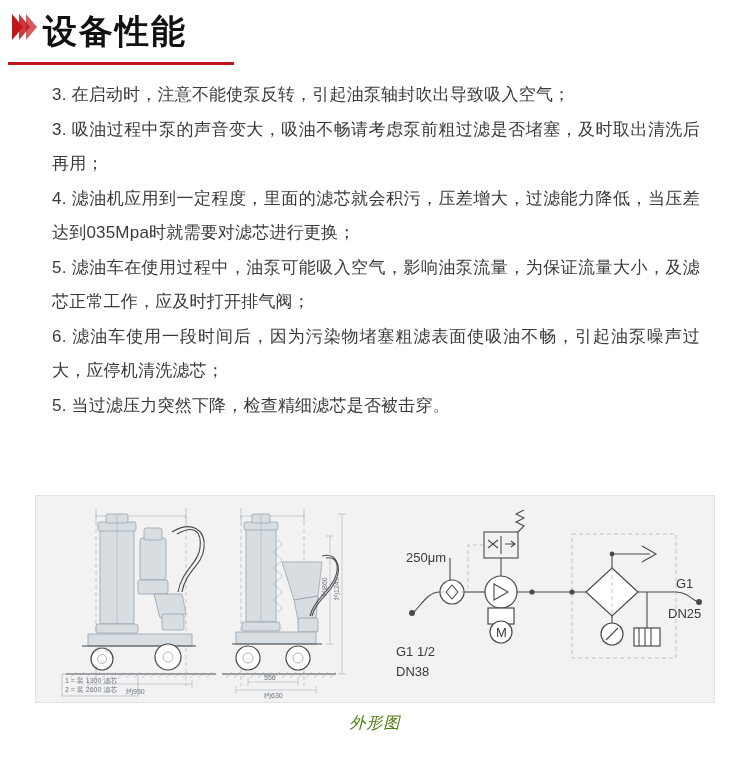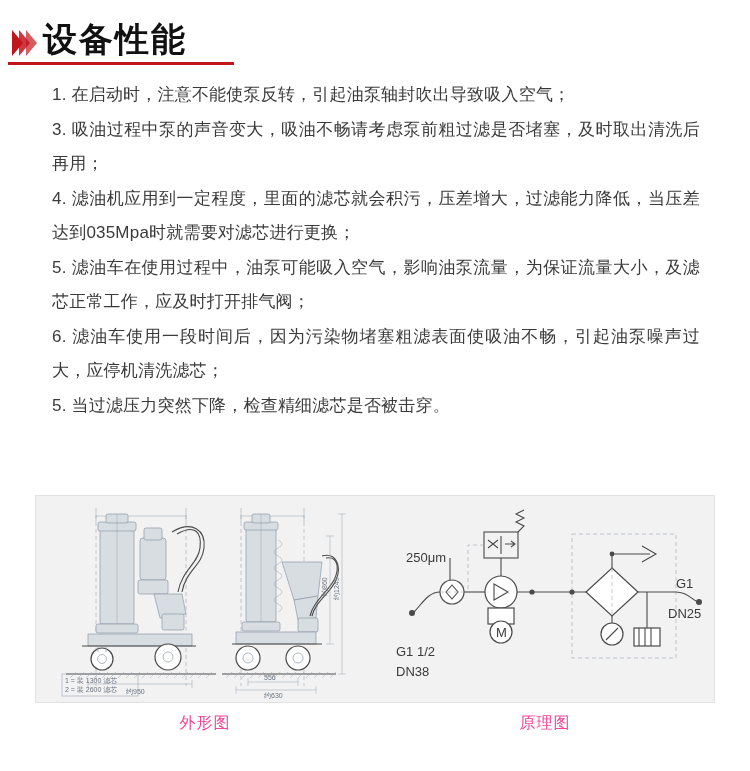--- a/index.html
+++ b/index.html
@@ -17,21 +17,21 @@
   .page {
     position: relative;
     width: 750px;
     height: 771px;
     box-sizing: border-box;
   }
 
   
   .header {
     display: flex;
-    align-items: flex-end;
+    align-items: flex-start;
     padding: 14px 0 0 8px;
     height: 56px;
     box-sizing: border-box;
   }
   .chevrons {
     display: flex;
     align-items: center;
     margin-right: 10px;
     margin-left: 4px;
   }
@@ -104,23 +104,24 @@
     left: 35px;
     top: 706px;
     width: 680px;
     height: 40px;
     display: flex;
   }
   .caption {
     flex: 1;
     text-align: center;
     font-size: 16px;
-    color: #ec4899;
+    color: #4d7c0f;
     line-height: 34px;
     letter-spacing: 1px;
+    font-style: italic;
   }
   svg { display: block; }
   .dl { stroke: #8d9aa8; stroke-width: 0.7; fill: none; }
   .dlthin { stroke: #9aa6b2; stroke-width: 0.5; fill: none; }
   .dash { stroke: #9aa6b2; stroke-width: 0.6; fill: none; stroke-dasharray: 4 3; }
   .solid2 { stroke: #4a4a4a; stroke-width: 1.1; fill: none; }
   .fillg { fill: #d8dde2; stroke: #8d9aa8; stroke-width: 0.7; }
   .fillw { fill: #ffffff; stroke: #4a4a4a; stroke-width: 1.2; }
   .dimtxt { font-family: "Liberation Sans", sans-serif; font-size: 7px; fill: #6a7480; }
   .lbl { font-family: "Liberation Sans", sans-serif; font-size: 13px; fill: #3a3a3a; }
@@ -134,21 +135,21 @@
     <div class="chevrons">
       <div class="chev c1"></div>
       <div class="chev c2"></div>
       <div class="chev c3"></div>
     </div>
     <div class="header-title">设备性能</div>
   </div>
   <div class="header-rule"></div>
 
   <div class="content">
-    <p class="para">1. 在启动时，注意不能使泵反转，引起油泵轴封吹出导致吸入空气；</p>
+    <p class="para">3. 在启动时，注意不能使泵反转，引起油泵轴封吹出导致吸入空气；</p>
     <p class="para">3. 吸油过程中泵的声音变大，吸油不畅请考虑泵前粗过滤是否堵塞，及时取出清洗后再用；</p>
     <p class="para">4. 滤油机应用到一定程度，里面的滤芯就会积污，压差增大，过滤能力降低，当压差达到035Mpa时就需要对滤芯进行更换；</p>
     <p class="para">5. 滤油车在使用过程中，油泵可能吸入空气，影响油泵流量，为保证流量大小，及滤芯正常工作，应及时打开排气阀；</p>
     <p class="para">6. 滤油车使用一段时间后，因为污染物堵塞粗滤表面使吸油不畅，引起油泵噪声过大，应停机清洗滤芯；</p>
     <p class="para">5. 当过滤压力突然下降，检查精细滤芯是否被击穿。</p>
   </div>
 
   <div class="figure-wrap">
 
     <div class="figure-left">
@@ -300,16 +301,15 @@
         <text class="lbl" x="20" y="160">G1 1/2</text>
         <text class="lbl" x="20" y="180">DN38</text>
         <text class="lbl" x="300" y="92">G1</text>
         <text class="lbl" x="292" y="122">DN25</text>
       </svg>
     </div>
   </div>
 
   <div class="captions">
     <div class="caption">外形图</div>
-    <div class="caption">原理图</div>
   </div>
 
 </div>
 
 </body></html>

